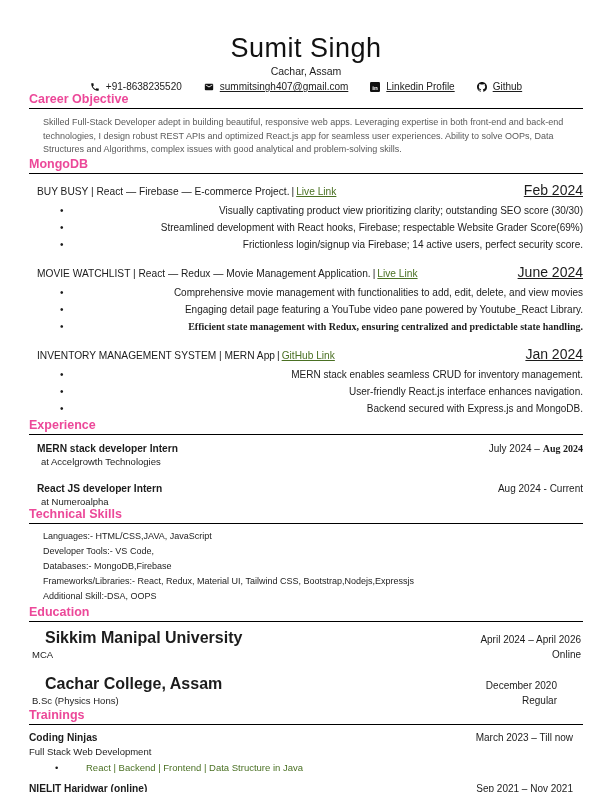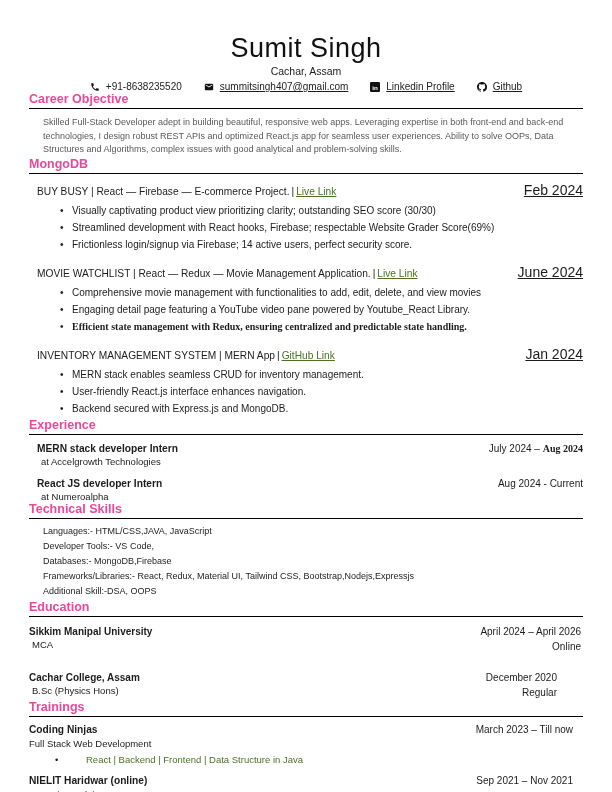--- a/index.html
+++ b/index.html
@@ -14,45 +14,45 @@
   .contact{display:flex;justify-content:center;align-items:center;gap:22px;font-size:10px;margin-top:4px;}
   .citem{display:inline-flex;align-items:center;gap:6px;color:#1c1c1c;}
   .citem a{color:#1c1c1c;text-decoration:underline;cursor:pointer;}
   svg.ic{width:10px;height:10px;fill:#111;flex:0 0 auto;}
   
   h2.sec{font-size:12.5px;font-weight:700;margin:0;padding:0 0 2px 0;border-bottom:1.6px solid #000;color:#ec4899;}
   .mt10{margin-top:10px}.mt12{margin-top:12px}.mt13{margin-top:13px}.mt14{margin-top:14px}
   
   .obj{color:#595959;font-size:9px;line-height:1.5;margin:7px 6px 0 14px;}
   
-  .proj{margin-top:8px;padding-left:8px;}
+  .proj{margin-top:8px;padding-left:8px;text-align:right;}
   .proj.gap{margin-top:12px;}
   .row{display:flex;justify-content:space-between;align-items:baseline;}
   .ptitle{font-size:10.2px;}
   .sep{margin:0 2px;}
   .glink{color:#4a7023;text-decoration:underline;cursor:pointer;}
   .pdate{font-size:14px;white-space:nowrap;text-decoration:underline;}
   ul.bullets{list-style:none;margin:5px 0 0 0;padding:0 0 0 23px;}
   ul.bullets li{font-size:10px;line-height:1.5;margin-bottom:2px;position:relative;padding-left:12px;}
   ul.bullets li::before{content:"\2022";position:absolute;left:0;}
   .serif{font-family:"Liberation Serif",serif;font-size:9.4px;font-weight:600;}
   
   .exp{margin-top:8px;padding-left:8px;}
-  .exp.gap{margin-top:11px;}
+  .exp.gap{margin-top:16px;}
   .etitle{font-weight:700;font-size:10.2px;}
   .edate{font-size:10px;white-space:nowrap;}
   .serif-bold{font-family:"Liberation Serif",serif;font-weight:700;}
   .eorg{font-size:9.5px;margin-top:2px;padding-left:4px;}
   
   .skills{margin:6px 0 0 14px;font-size:9px;line-height:1.55;}
   .skills div{margin-bottom:1px;}
   
   .edu{margin-top:7px;}
   .edu.gap{margin-top:10px;}
-  .school{font-weight:700;font-size:10px;}
+  .school{font-weight:700;font-size:16px;margin-left:16px;}
   .degree{font-size:9.5px;margin-top:2px;padding-left:3px;}
   .edu-right{text-align:right;font-size:10px;line-height:1.5;white-space:nowrap;}
   .pr12{padding-right:2px}.pr26{padding-right:26px}
   .down6{margin-top:6px;}
   
   .trn{margin-top:7px;}
   .trn.gap{margin-top:10px;}
   .ttitle{font-weight:700;font-size:10.2px;}
   .tdate{font-size:10px;white-space:nowrap;padding-right:10px;}
   .tsub{font-size:9.5px;margin-top:3px;}

